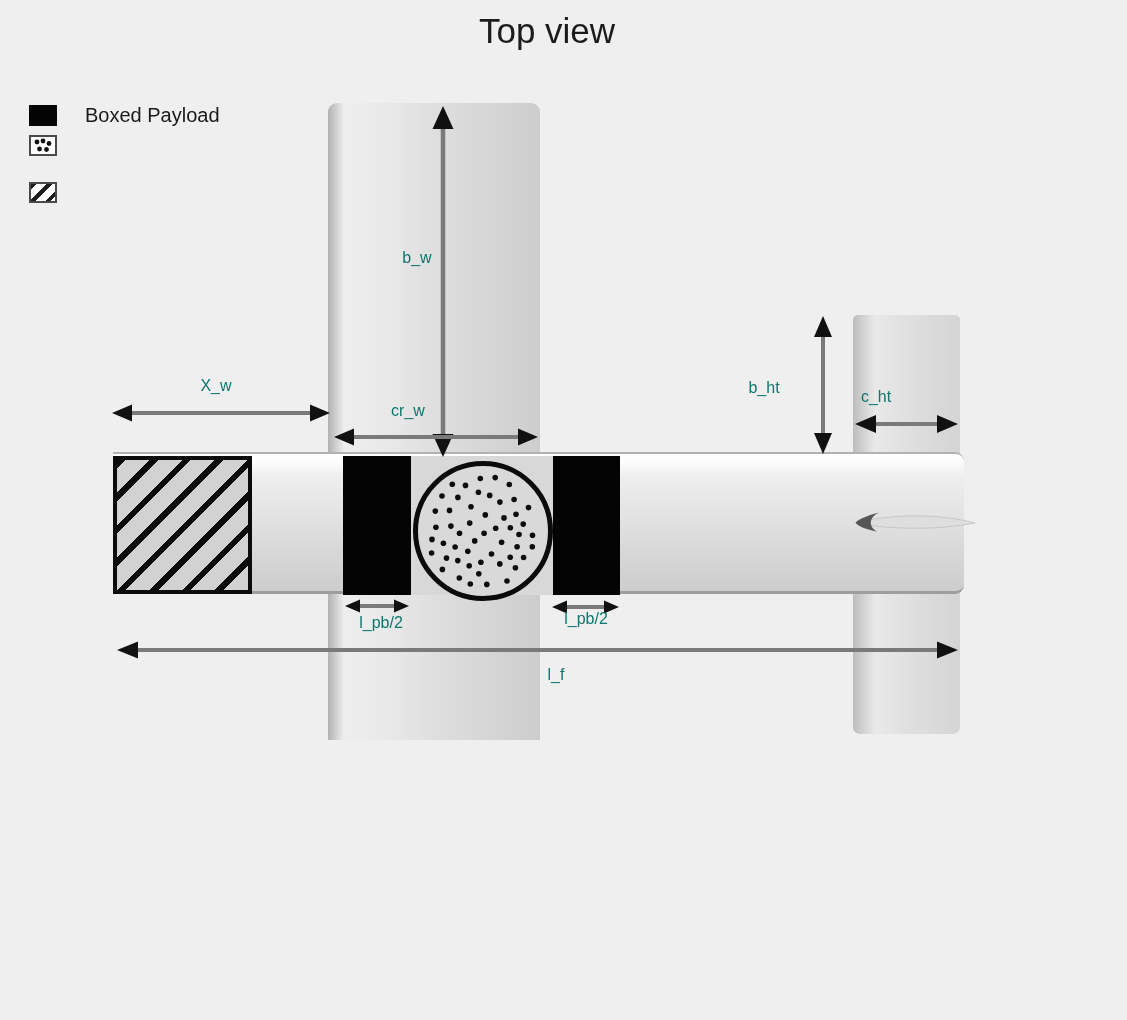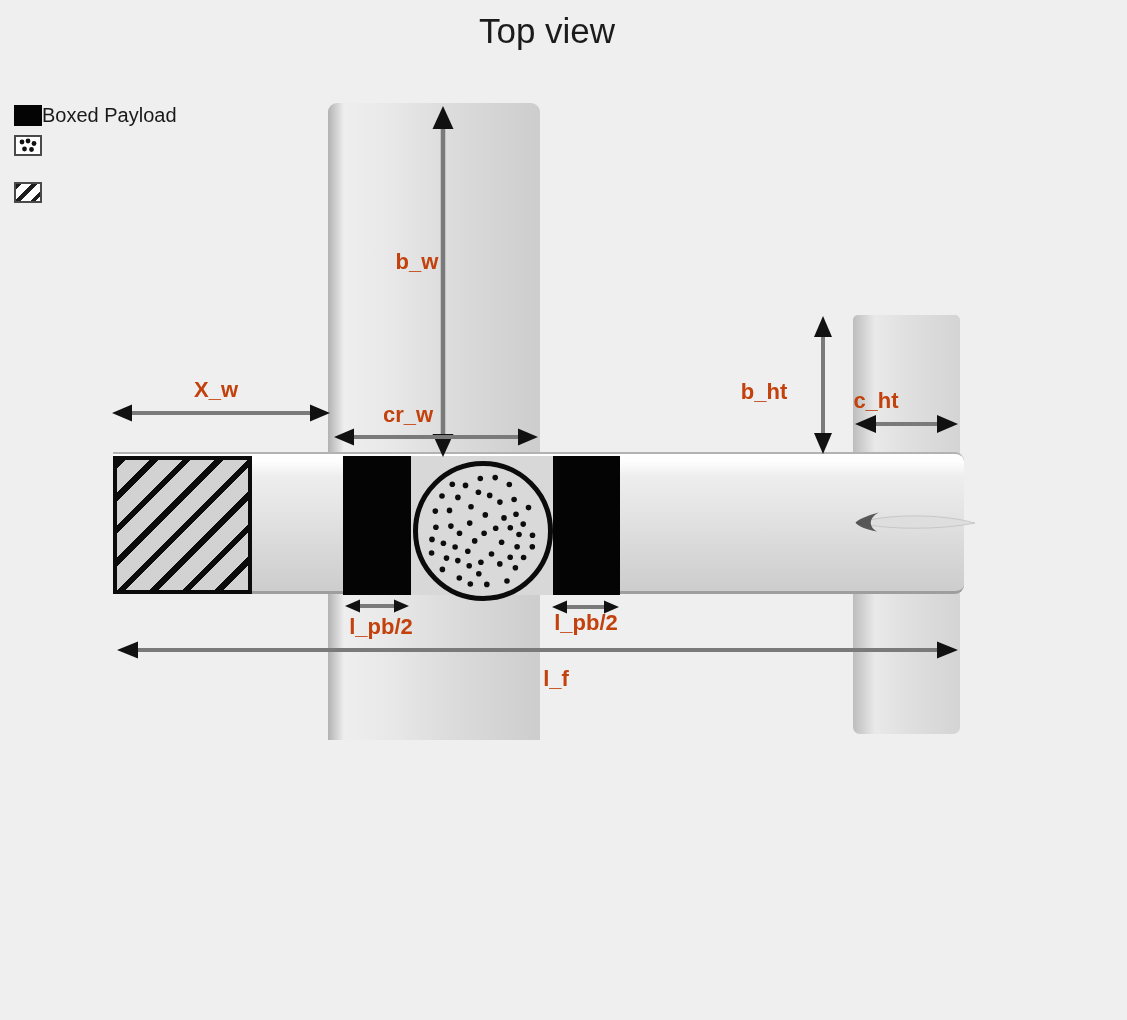--- a/index.html
+++ b/index.html
@@ -23,37 +23,37 @@
   .avionics{left:113px;top:456px;width:139px;height:138px;box-sizing:border-box;
         border:4px solid #0b0b0b;background-color:#d2d2d2;
         background-image:repeating-linear-gradient(135deg,#0b0b0b 0 6px,transparent 6px 23px);}
   .payload-box{left:343px;top:456px;width:277px;height:139px;background:var(--payload,#040404);}
   .payload-bay{left:411px;top:456px;width:142px;height:139px;background:#d8d8d8;}
 
   
   #overlay{position:absolute;left:0;top:0;z-index:5;pointer-events:none;}
 
   
-  .dim{position:absolute;transform:translateX(-50%);z-index:6;color:#c2410c;
-       font-size:22px;white-space:nowrap;font-weight:bold;}
+  .dim{position:absolute;transform:translateX(-50%);z-index:6;color:#0f766e;
+       font-size:16px;white-space:nowrap;}
   .lbl-bw{left:417px;top:249px;}
   .lbl-crw{left:408px;top:402px;text-align:right;}
   .lbl-xw{left:216px;top:377px;text-align:center;}
   .lbl-bht{left:764px;top:379px;}
   .lbl-cht{left:876px;top:388px;}
   .lbl-lpb-l{left:381px;top:614px;}
   .lbl-lpb-r{left:586px;top:610px;}
   .lbl-lf{left:556px;top:666px;}
 
   
   .title{position:absolute;left:547px;top:11px;transform:translateX(-50%);z-index:7;
          font-size:35px;color:#1b1b1b;white-space:nowrap;}
 
   
-  .legend-row{position:absolute;left:14px;display:flex;align-items:center;z-index:7;}
+  .legend-row{position:absolute;left:29px;display:flex;gap:28px;align-items:center;z-index:7;}
   .legend-row-1{top:100px;}
   .legend-row-2{top:135px;}
   .legend-row-3{top:171px;align-items:flex-start;}
   .legend-row-3 .sw{margin-top:11px;}
   .sw{width:28px;height:21px;box-sizing:border-box;flex:0 0 auto;}
   .sw-boxed{background:var(--payload,#040404);}
   .sw-hatch{background-color:#ffffff;border:2px solid #4a4a4a;
         background-image:repeating-linear-gradient(135deg,#1d1d1d 0 4px,transparent 4px 11px);}
   .legend-label{font-size:20px;color:#191919;line-height:1.52;}
   .legend-label.wrap{width:208px;white-space:normal;}

